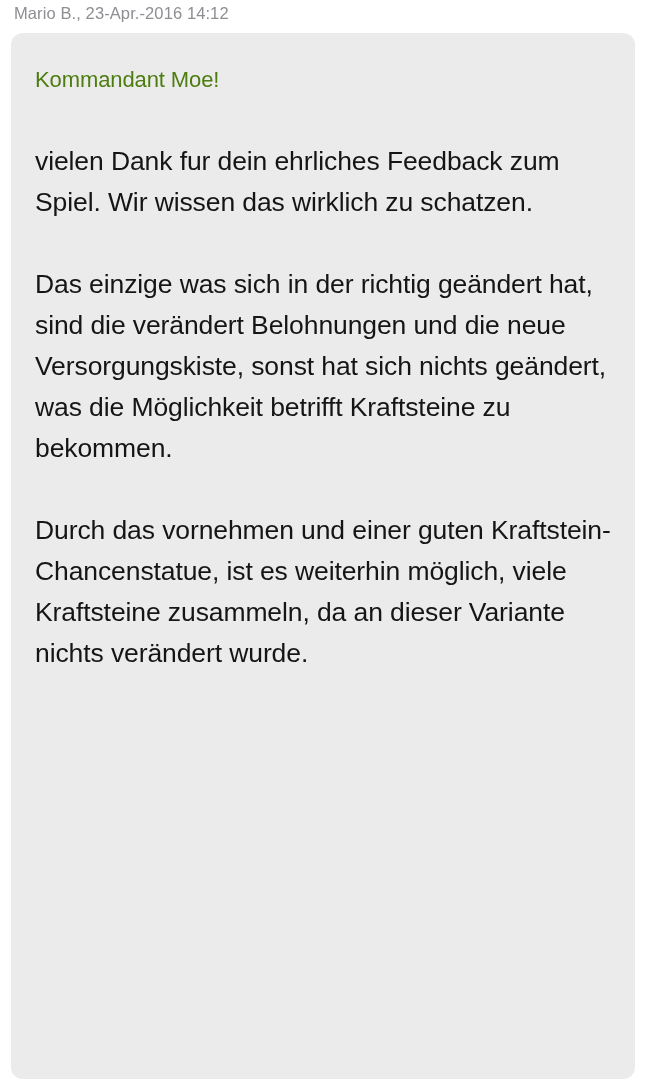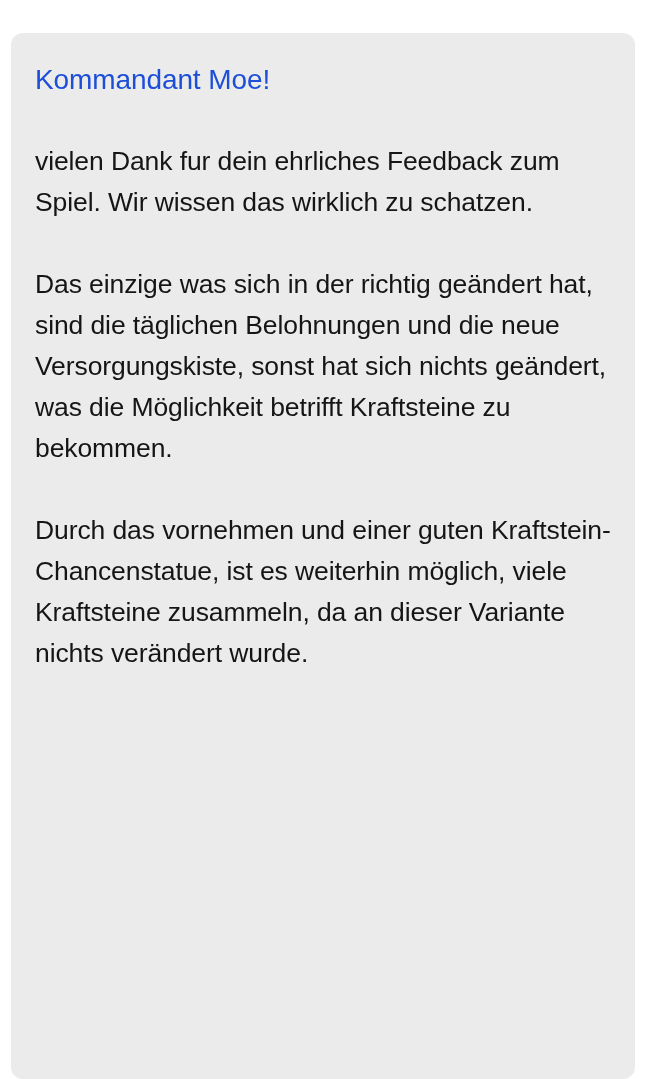--- a/index.html
+++ b/index.html
@@ -36,43 +36,44 @@
     left: 11px;
     width: 624px;
     height: 1046px;
     background: #ebebeb;
     border-radius: 12px;
     box-sizing: border-box;
     padding: 26px 24px 0 24px;
     overflow: hidden;
   }
   .msg-greeting {
-    font-size: 28px;
+    font-size: 22px;
     line-height: 41px;
-    color: #1d4ed8;
+    color: #4d7c0f;
     margin: 0 0 41px 0;
     letter-spacing: -0.1px;
   }
   .para {
     font-size: 26.5px;
     line-height: 41px;
     color: #151515;
     margin: 4px 0 41px 0;
     letter-spacing: -0.1px;
   }
   .para:last-child {
     margin-bottom: 0;
   }
 </style>
 </head>
 <body>
 
 <div class="screen">
 
+  <div class="meta-line">Mario B., 23-Apr.-2016 14:12</div>
 
   <div class="message-bubble">
     <p class="msg-greeting">Kommandant Moe!</p>
     <p class="para">vielen Dank fur dein ehrliches Feedback zum Spiel. Wir wissen das wirklich zu schatzen.</p>
-    <p class="para">Das einzige was sich in der richtig geändert hat, sind die täglichen Belohnungen und die neue Versorgungskiste, sonst hat sich nichts geändert, was die Möglichkeit betrifft Kraftsteine zu bekommen.</p>
+    <p class="para">Das einzige was sich in der richtig geändert hat, sind die verändert Belohnungen und die neue Versorgungskiste, sonst hat sich nichts geändert, was die Möglichkeit betrifft Kraftsteine zu bekommen.</p>
     <p class="para">Durch das vornehmen und einer guten Kraftstein-Chancenstatue, ist es weiterhin möglich, viele Kraftsteine zusammeln, da an dieser Variante nichts verändert wurde.</p>
   </div>
 
 </div>
 
 </body></html>

